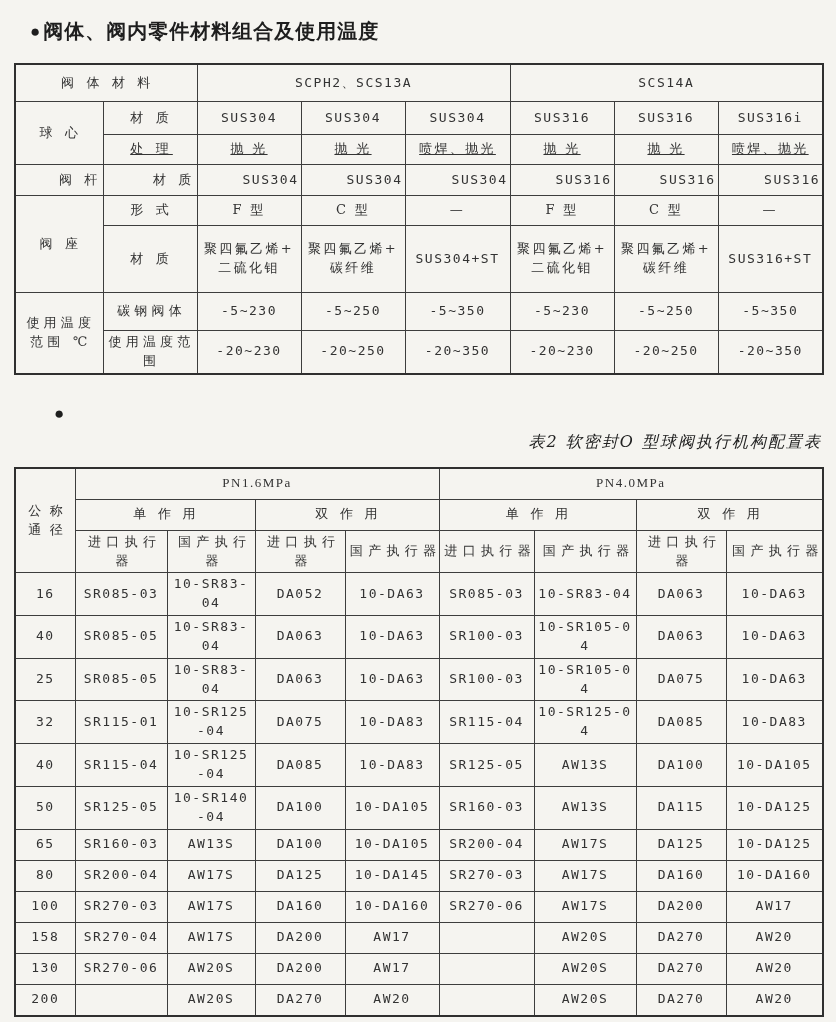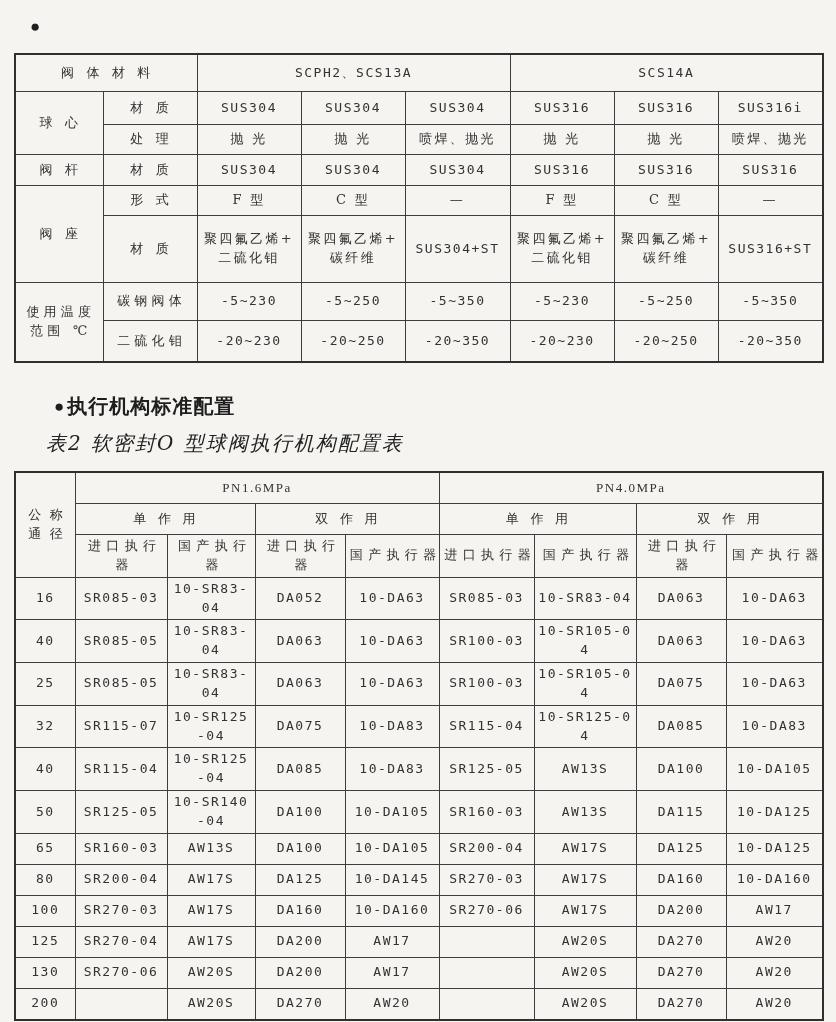--- a/index.html
+++ b/index.html
@@ -16,21 +16,21 @@
     font-family:"Liberation Sans","DejaVu Sans",sans-serif;
     font-weight:700;font-size:20px;letter-spacing:1px;
     color:#1e1e1e;
   }
   .sec-title .bullet{font-size:17px;margin-right:2px;line-height:1;}
   #title1{margin:4px 0 18px 16px;}
   #title2{margin:30px 0 10px 40px;}
   .caption{
     margin:0 0 14px 32px;
     font-style:italic;
-    font-size:20px;letter-spacing:2px;color:#222;
+    font-size:16px;letter-spacing:2px;color:#222;text-align:right;
   }
   table{
     border-collapse:collapse;table-layout:fixed;
     width:808px;
     background:transparent;
   }
   table, td{border:1px solid #3d3d3d;}
   table{border-width:2px;border-color:#2f2f2f;}
   td{
     text-align:center;vertical-align:middle;
@@ -49,37 +49,38 @@
     padding-left:4px;padding-right:1px;
   }
   td.cnv{ 
     font-family:"DejaVu Serif","Liberation Serif",serif;
     letter-spacing:0.18em;
     word-break:normal;
   }
   
   #material-table tr:nth-child(1) td{height:32px;}
   #material-table tr:nth-child(2) td{height:28px;}
-  #material-table tr:nth-child(3) td{height:25px;}
-  #material-table tr:nth-child(4) td{height:26px;}
+  #material-table tr:nth-child(3) td{height:25px;text-decoration:underline;}
+  #material-table tr:nth-child(4) td{height:26px;text-align:right;}
   #material-table tr:nth-child(5) td{height:25px;}
   #material-table tr:nth-child(6) td{height:62px;}
   #material-table tr:nth-child(7) td{height:33px;}
   #material-table tr:nth-child(8) td{height:36px;}
   
   #actuator-table td{height:26px;}
   #actuator-table .hdr td{font-family:Liberation Serif, serif;}
 </style>
 </head>
 <body>
 
 <div class="sheet">
 
   <div class="sec-title" id="title1">
     <span class="bullet">●</span>
+    <span>阀体、阀内零件材料组合及使用温度</span>
   </div>
 
   <table id="material-table">
     <colgroup>
       <col style="width:88px">
         <col style="width:94px">
       <col style="width:104px">
         <col style="width:104px">
         <col style="width:105px">
       <col style="width:104px">
@@ -144,34 +145,33 @@
       <td class="cn" rowspan="2">使用温度范围 ℃</td>
       <td class="cn">碳钢阀体</td>
       <td>-5~230</td>
       <td>-5~250</td>
       <td>-5~350</td>
       <td>-5~230</td>
       <td>-5~250</td>
       <td>-5~350</td>
     </tr>
     <tr>
-      <td class="cn">二硫化钼</td>
+      <td class="cn">使用温度范围</td>
       <td>-20~230</td>
       <td>-20~250</td>
       <td>-20~350</td>
       <td>-20~230</td>
       <td>-20~250</td>
       <td>-20~350</td>
     </tr>
   </tbody>
     </table>
 
   <div class="sec-title" id="title2">
     <span class="bullet">●</span>
-    <span>执行机构标准配置</span>
   </div>
 
   <div class="caption">表2  软密封O 型球阀执行机构配置表</div>
 
   <table id="actuator-table">
     <colgroup>
       <col style="width:60px">
       <col style="width:92px">
         <col style="width:88px">
         <col style="width:90px">
@@ -233,21 +233,21 @@
           <td>10-SR83-04</td>
           <td>DA063</td>
           <td>10-DA63</td>
           <td>SR100-03</td>
           <td>10-SR105-04</td>
           <td>DA075</td>
           <td>10-DA63</td>
         </tr>
         <tr>
           <td>32</td>
-          <td>SR115-07</td>
+          <td>SR115-01</td>
           <td>10-SR125-04</td>
           <td>DA075</td>
           <td>10-DA83</td>
           <td>SR115-04</td>
           <td>10-SR125-04</td>
           <td>DA085</td>
           <td>10-DA83</td>
         </tr>
         <tr>
           <td>40</td>
@@ -298,21 +298,21 @@
           <td>SR270-03</td>
           <td>AW17S</td>
           <td>DA160</td>
           <td>10-DA160</td>
           <td>SR270-06</td>
           <td>AW17S</td>
           <td>DA200</td>
           <td>AW17</td>
         </tr>
         <tr>
-          <td>125</td>
+          <td>158</td>
           <td>SR270-04</td>
           <td>AW17S</td>
           <td>DA200</td>
           <td>AW17</td>
           <td></td>
           <td>AW20S</td>
           <td>DA270</td>
           <td>AW20</td>
         </tr>
         <tr>

